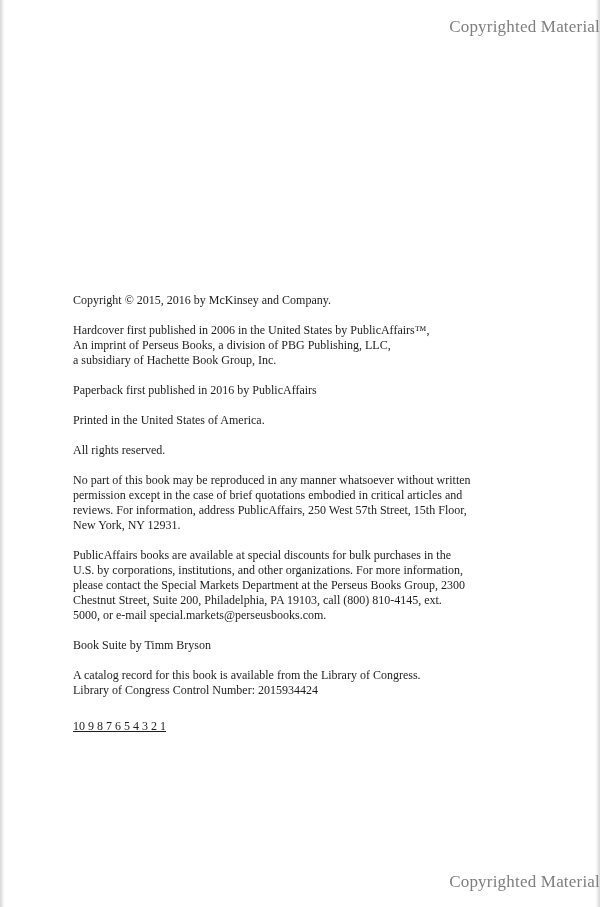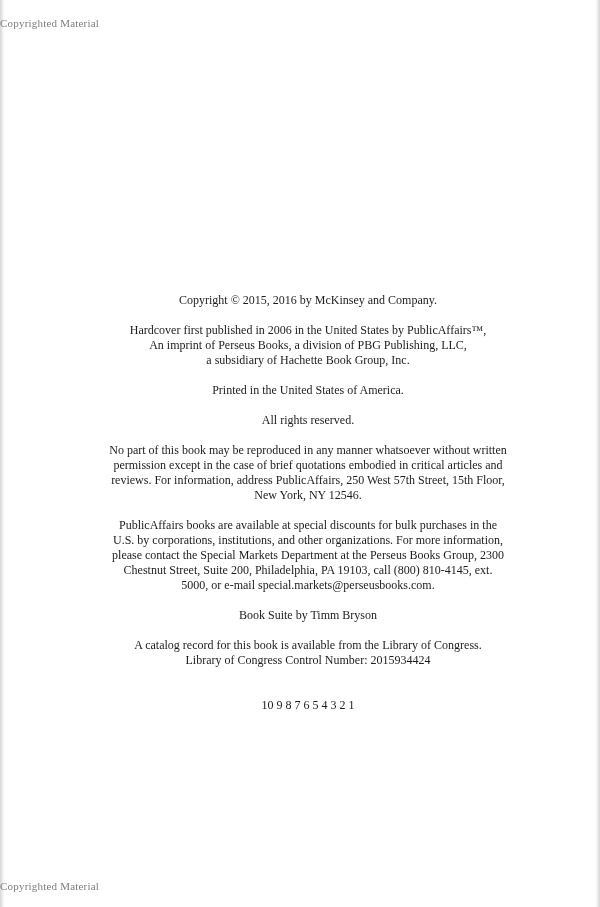--- a/index.html
+++ b/index.html
@@ -27,72 +27,73 @@
     background: linear-gradient(to right, #d6d6d6, #f7f7f7 70%, #ffffff);
   }
   .edge.right {
     right: 0;
     background: linear-gradient(to left, #d6d6d6, #f7f7f7 70%, #ffffff);
   }
   .watermark {
     position: absolute;
     left: 0;
     width: 100%;
-    text-align: left;
-    font-size: 11px;
+    text-align: right;
+    font-size: 17px;
     color: #7e7e7e;
     letter-spacing: 0.2px;
   }
   .watermark.top { top: 17px; }
   .watermark.bottom { bottom: 15px; }
   .body-text {
     position: absolute;
     left: 73px;
     top: 293px;
     width: 470px;
     font-size: 12px;
     line-height: 15px;
     color: #1c1c1c;
   }
   .body-text p {
     margin: 0 0 15px 0;
     white-space: pre-line;
-    text-align: center;
   }
   .body-text p.printers-key {
-    margin-top: 30px;
+    margin-top: 21px;
+    text-decoration: underline;
   }
 </style>
 </head>
 <body>
 
 <div class="page">
 
   <div class="edge left"></div>
   <div class="edge right"></div>
 
   <div class="watermark top">Copyrighted Material</div>
 
   <div class="body-text">
 
     <p>Copyright © 2015, 2016 by McKinsey and Company.</p>
 
     <p>Hardcover first published in 2006 in the United States by PublicAffairs™,
 An imprint of Perseus Books, a division of PBG Publishing, LLC,
 a subsidiary of Hachette Book Group, Inc.</p>
 
+    <p>Paperback first published in 2016 by PublicAffairs</p>
 
     <p>Printed in the United States of America.</p>
 
     <p>All rights reserved.</p>
 
     <p>No part of this book may be reproduced in any manner whatsoever without written
 permission except in the case of brief quotations embodied in critical articles and
 reviews. For information, address PublicAffairs, 250 West 57th Street, 15th Floor,
-New York, NY 12546.</p>
+New York, NY 12931.</p>
 
     <p>PublicAffairs books are available at special discounts for bulk purchases in the
 U.S. by corporations, institutions, and other organizations. For more information,
 please contact the Special Markets Department at the Perseus Books Group, 2300
 Chestnut Street, Suite 200, Philadelphia, PA 19103, call (800) 810-4145, ext.
 5000, or e-mail special.markets@perseusbooks.com.</p>
 
     <p>Book Suite by Timm Bryson</p>
 
     <p>A catalog record for this book is available from the Library of Congress.

